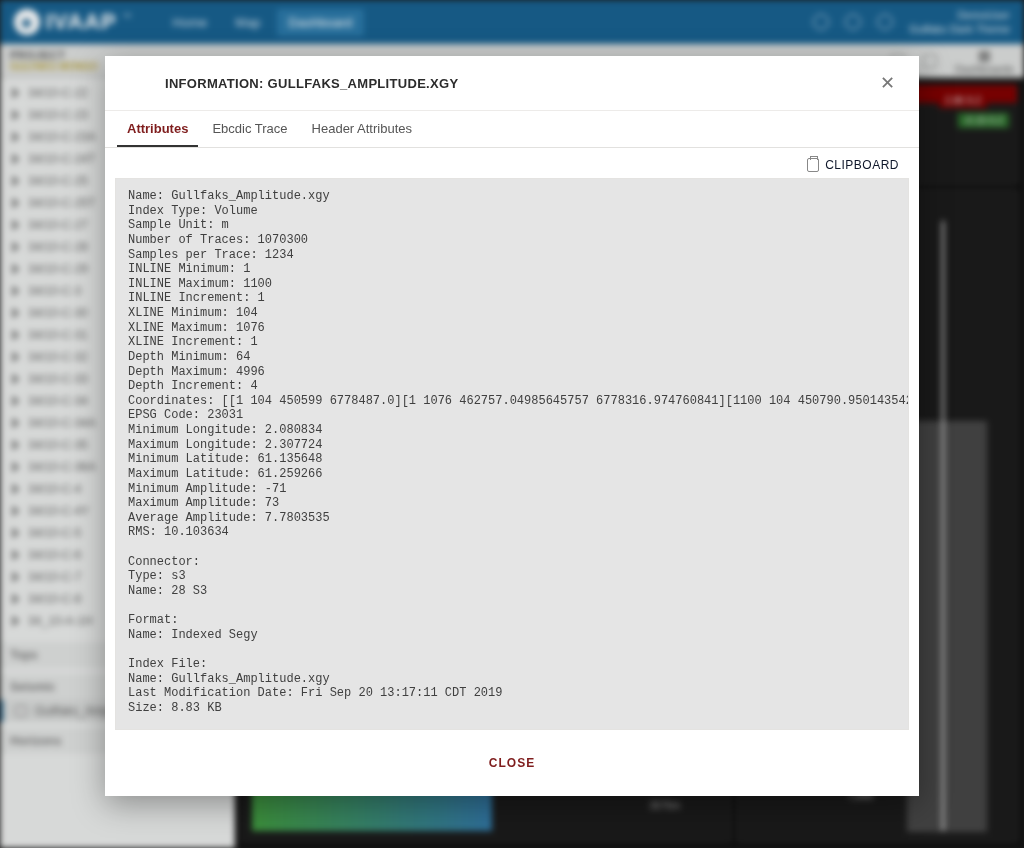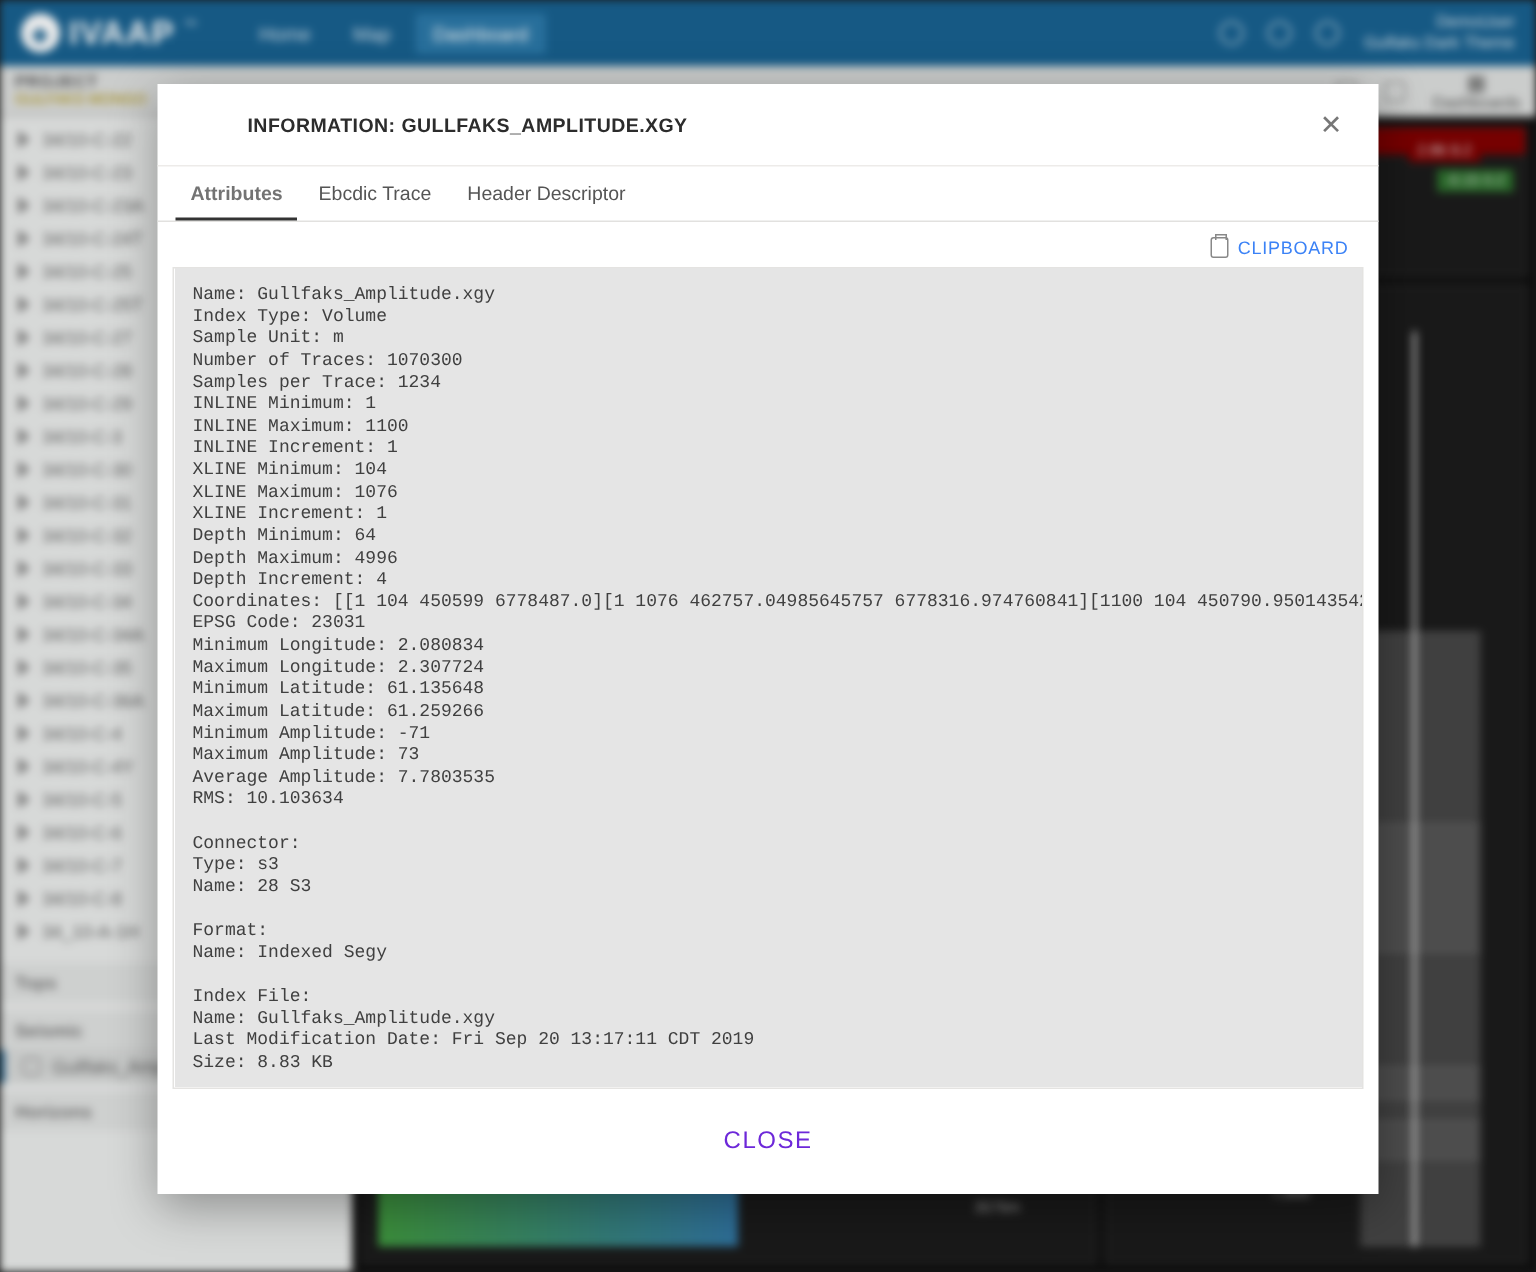--- a/index.html
+++ b/index.html
@@ -77,41 +77,41 @@
   .modal-head {
     display: flex; align-items: center; padding: 14px 18px;
     border-bottom: 1px solid #edebe9;
   }
   .modal-title { font-weight: bold; color: #2c2c2c; font-size: 13px; letter-spacing: .3px; padding-left: 42px; }
   .close-x { margin-left: auto; cursor: pointer; color: #777; font-size: 18px; padding: 2px 6px; }
 
   .tabs { display: flex; gap: 4px; padding: 0 12px; border-bottom: 1px solid #e2e1df;
     font-size: 13px; }
   .tab { padding: 10px 10px 9px; color: #555; cursor: pointer; }
-  .tab.active { color: #737373; font-weight: bold; border-bottom: 2px solid #333; }
+  .tab.active { color: #7f1d1d; font-weight: bold; border-bottom: 2px solid #333; }
 
   .clip-row { display: flex; justify-content: flex-end; padding: 10px 20px 6px; }
-  .clip-btn { display: flex; align-items: center; gap: 6px; color: #3b82f6;
+  .clip-btn { display: flex; align-items: center; gap: 6px; color: #0f172a;
     font-size: 12px; cursor: pointer; letter-spacing: .5px; }
   .clip-ico { width: 12px; height: 14px; border: 1px solid #888; border-radius: 2px; position: relative; }
   .clip-ico::before { content: ""; position: absolute; top: -3px; left: 2px; width: 6px; height: 3px; border: 1px solid #888; border-bottom: none; }
 
   .attr-box {
     margin: 0 10px 0 10px; border: 1px solid #e4e3e1; background: #e5e5e5;
     height: 560px; overflow: auto;
   }
   .attr-pre {
     font-family: "Courier New", Courier, monospace;
     font-size: 12px; line-height: 1.22; color: #404040;
     white-space: pre; padding: 10px 12px;
   }
 
   .modal-foot { display: flex; justify-content: center; padding: 18px 0 18px; }
-  .close-btn { font-size: 16px; letter-spacing: 1px; color: #6d28d9; cursor: pointer;
-    padding: 8px 22px; background: none; border: none; }
+  .close-btn { font-size: 12px; letter-spacing: 1px; color: #7f1d1d; cursor: pointer;
+    padding: 8px 22px; background: none; border: none; font-weight: bold; }
 
   
   .attr-box::-webkit-scrollbar { width: 10px; height: 10px; }
   .attr-box::-webkit-scrollbar-thumb { background: #c9c8c6; }
 </style>
 </head>
 <body>
 
 <div class="bg">
   <div class="topbar">
@@ -293,21 +293,21 @@
 <div class="overlay">
   <div class="modal">
     <div class="modal-head">
       <span class="modal-title">INFORMATION: GULLFAKS_AMPLITUDE.XGY</span>
       <span class="close-x">✕</span>
     </div>
 
     <div class="tabs">
       <div class="tab active">Attributes</div>
       <div class="tab">Ebcdic Trace</div>
-      <div class="tab">Header Descriptor</div>
+      <div class="tab">Header Attributes</div>
     </div>
 
     <div class="clip-row">
       <div class="clip-btn">
         <span class="clip-ico"></span>
         <span>CLIPBOARD</span>
       </div>
     </div>
 
     <div class="attr-box">

